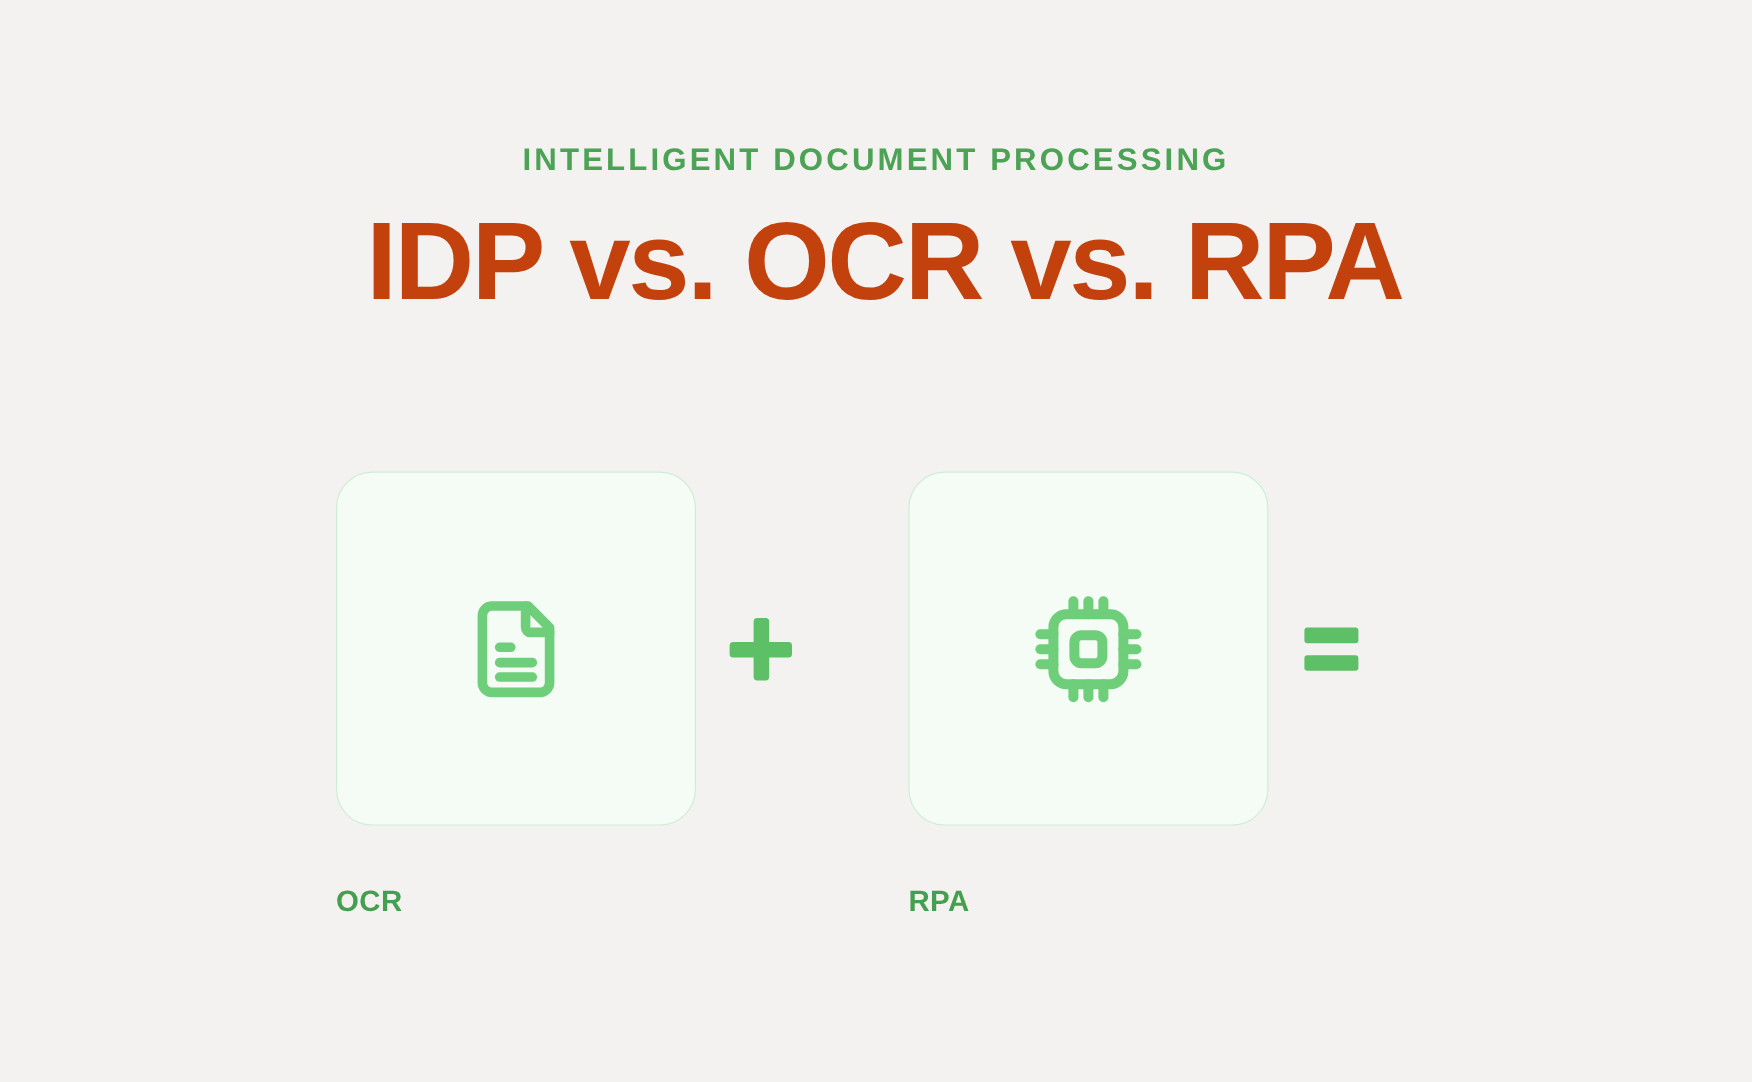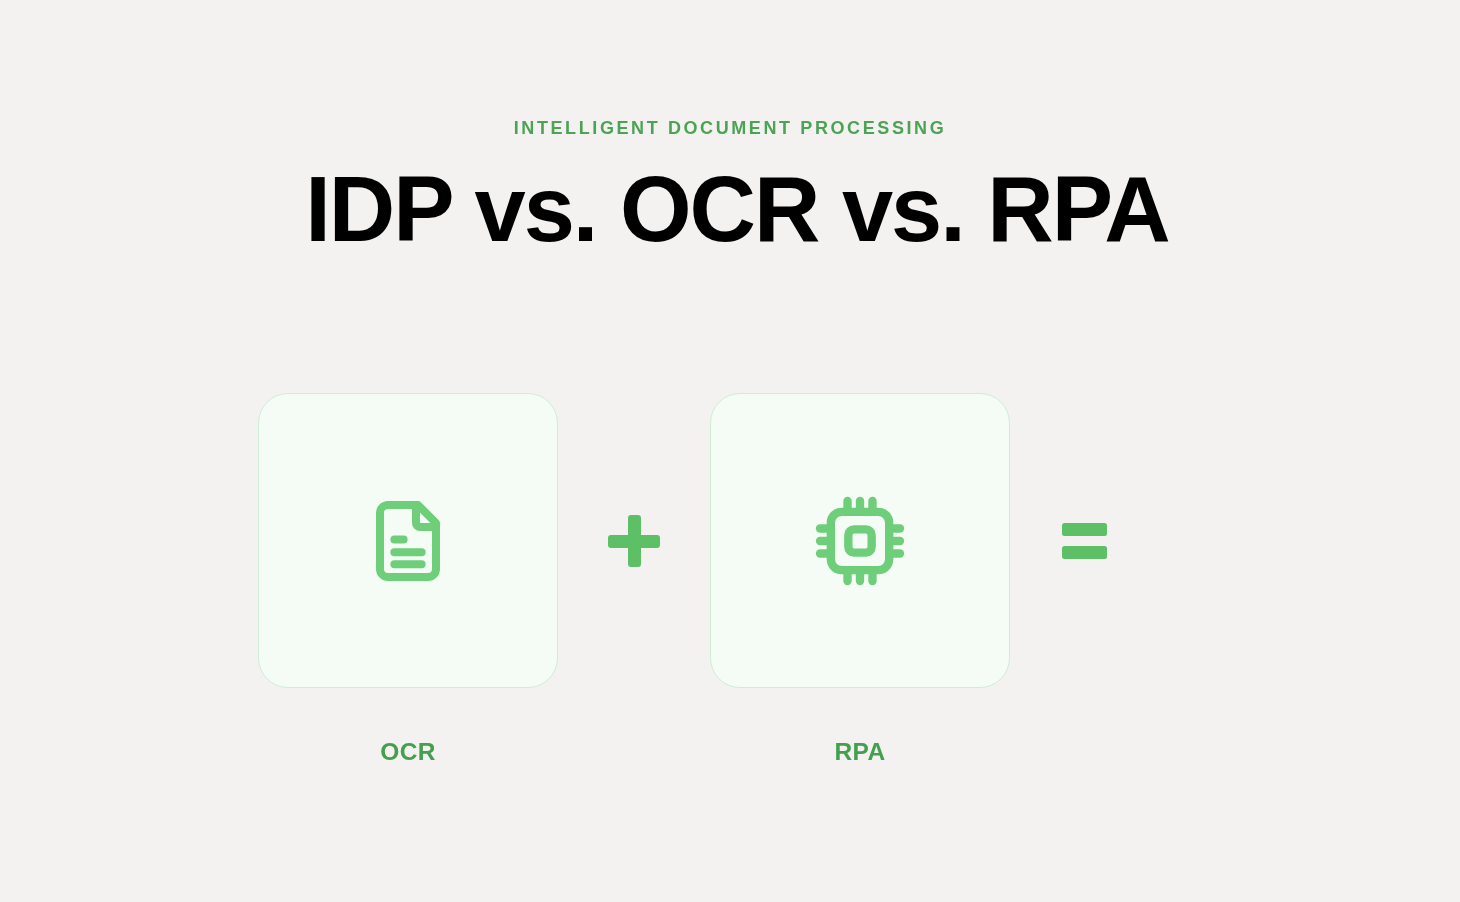--- a/index.html
+++ b/index.html
@@ -26,34 +26,34 @@
   
   .header {
     position: absolute;
     top: 118px;
     left: 0;
     width: 1460px;
     text-align: center;
   }
 
   .eyebrow {
-    font-size: 18px;
+    font-size: 26px;
     font-weight: bold;
     letter-spacing: 2.6px;
     color: #4ca355;
     text-transform: uppercase;
     line-height: 1.2;
   }
 
   .headline {
     margin-top: 22px;
     font-size: 92px;
     font-weight: bold;
     letter-spacing: -2px;
-    color: #000000;
+    color: #c2410c;
     line-height: 1.04;
     white-space: nowrap;
     padding-left: 14px;
   }
 
   
   .row {
     position: absolute;
     top: 393px;
     left: 0;
@@ -61,21 +61,22 @@
     height: 300px;
     display: flex;
     align-items: flex-start;
     justify-content: center;
   }
 
   .card-col {
     width: 256px;
     display: flex;
     flex-direction: column;
-    align-items: center;
+    align-items: flex-start;
+    margin-left: 25px;
   }
 
   .card {
     width: 300px;
     height: 295px;
     border-radius: 30px;
     display: flex;
     align-items: center;
     justify-content: center;
   }

